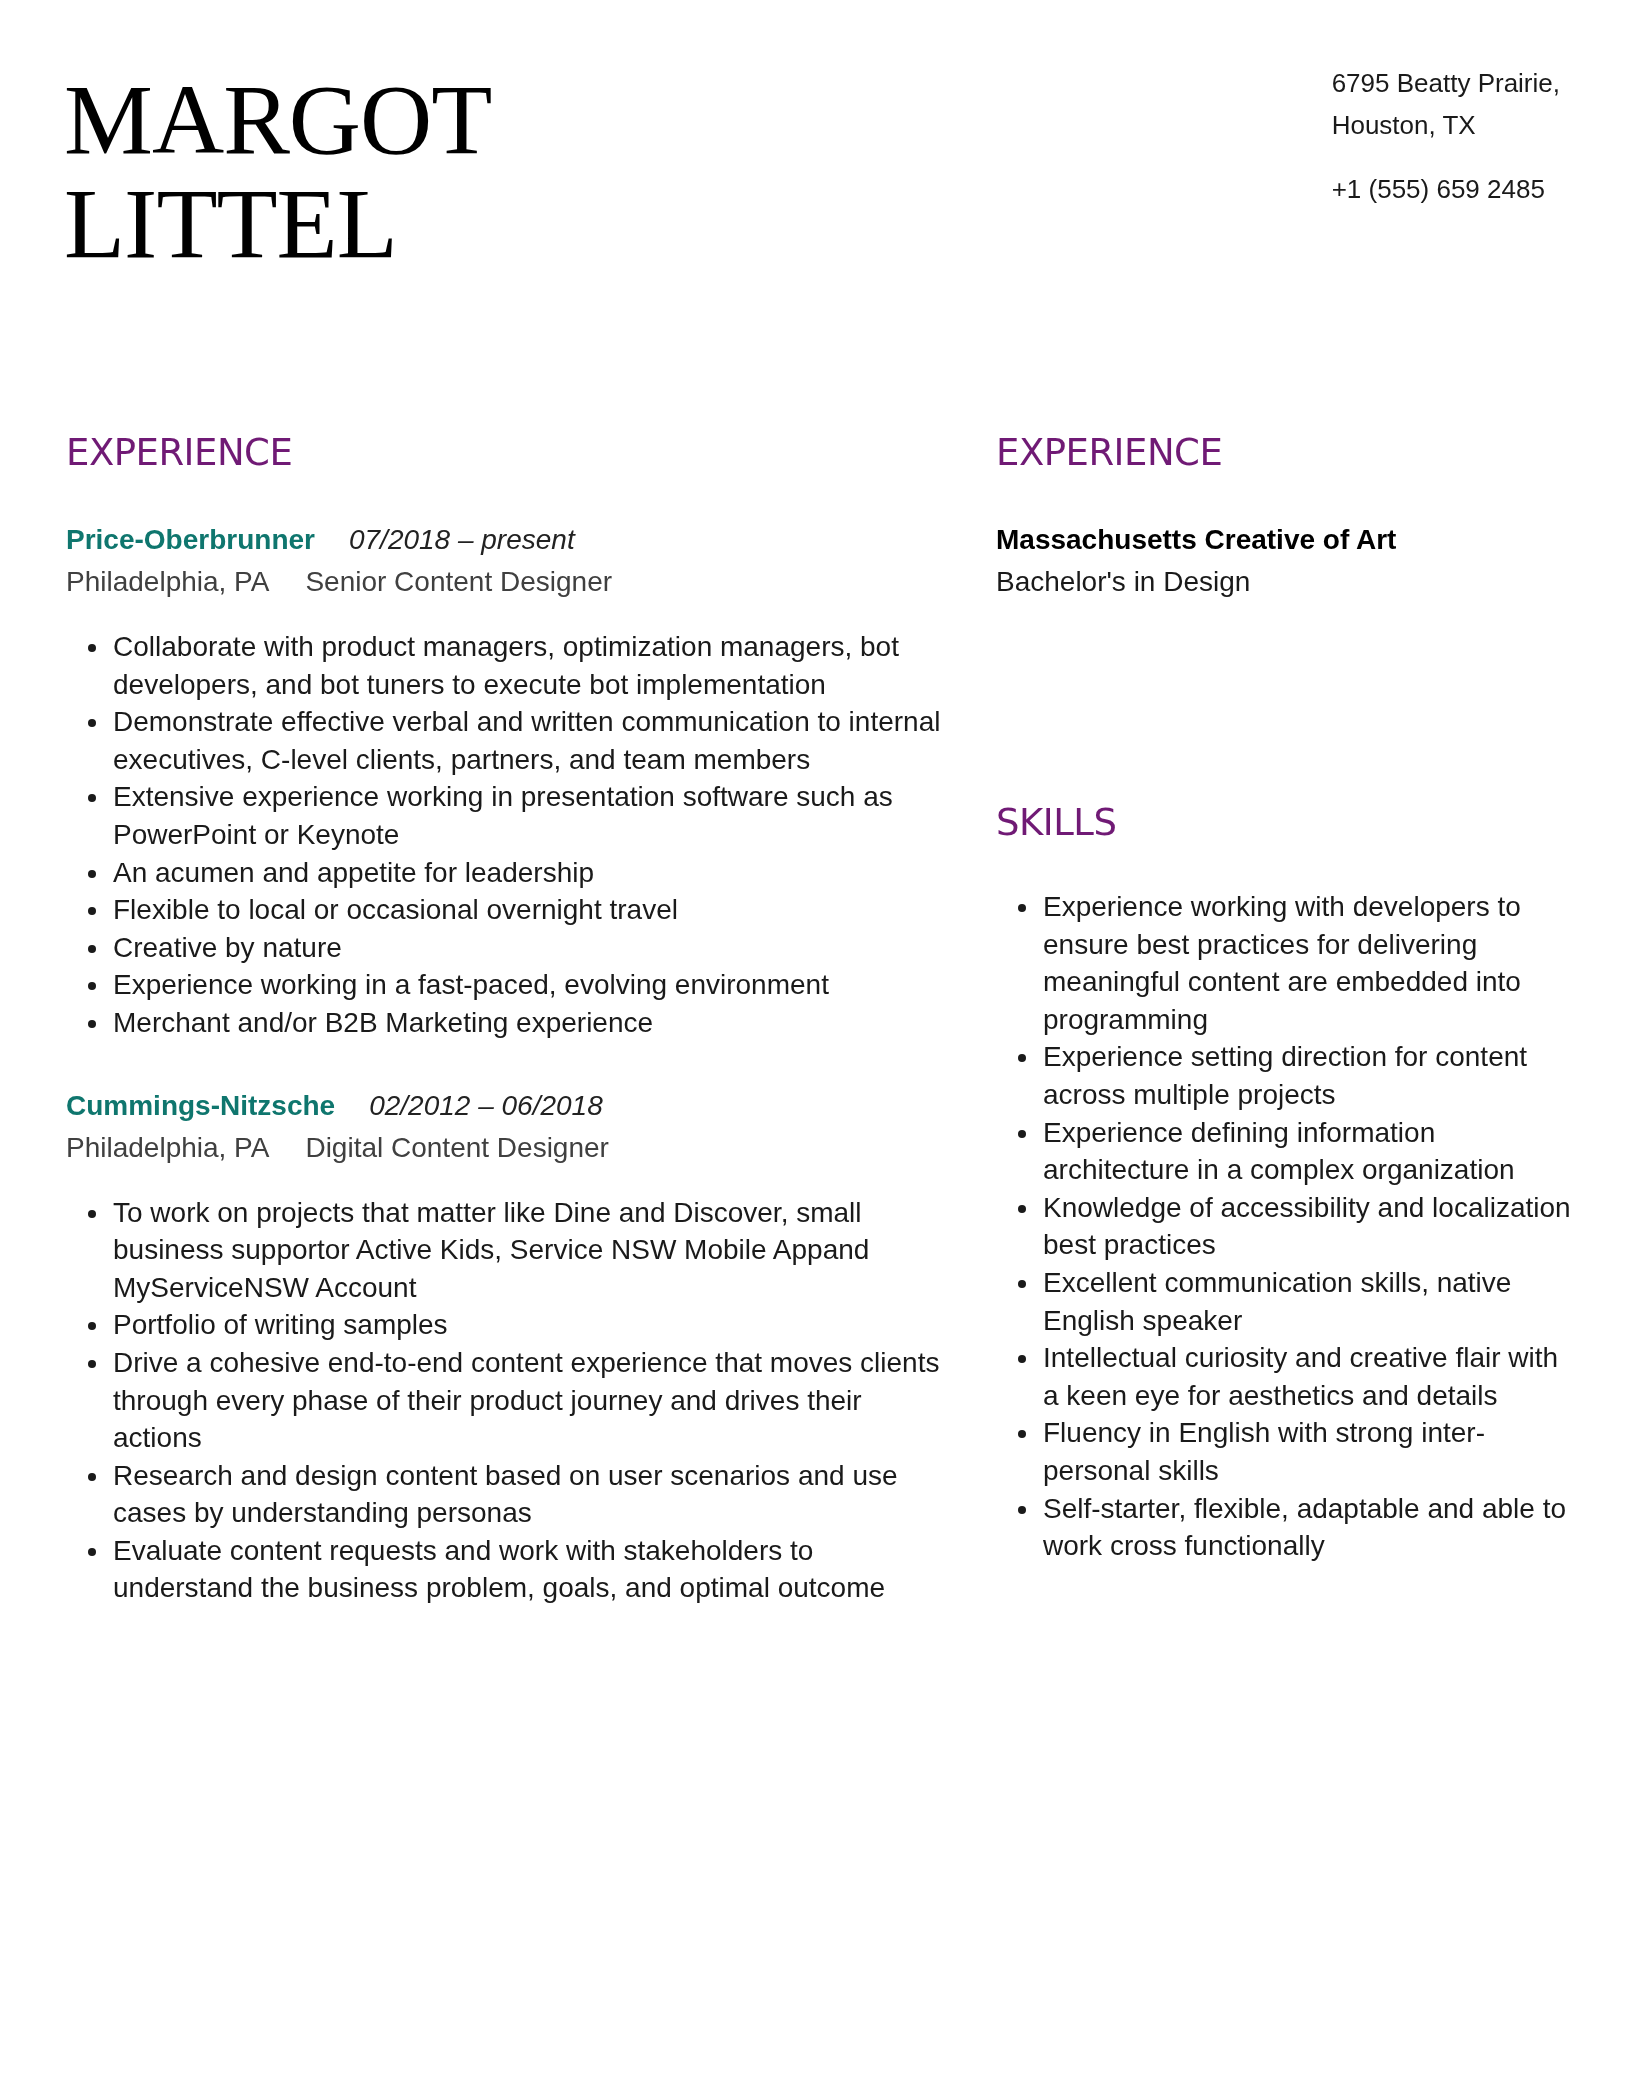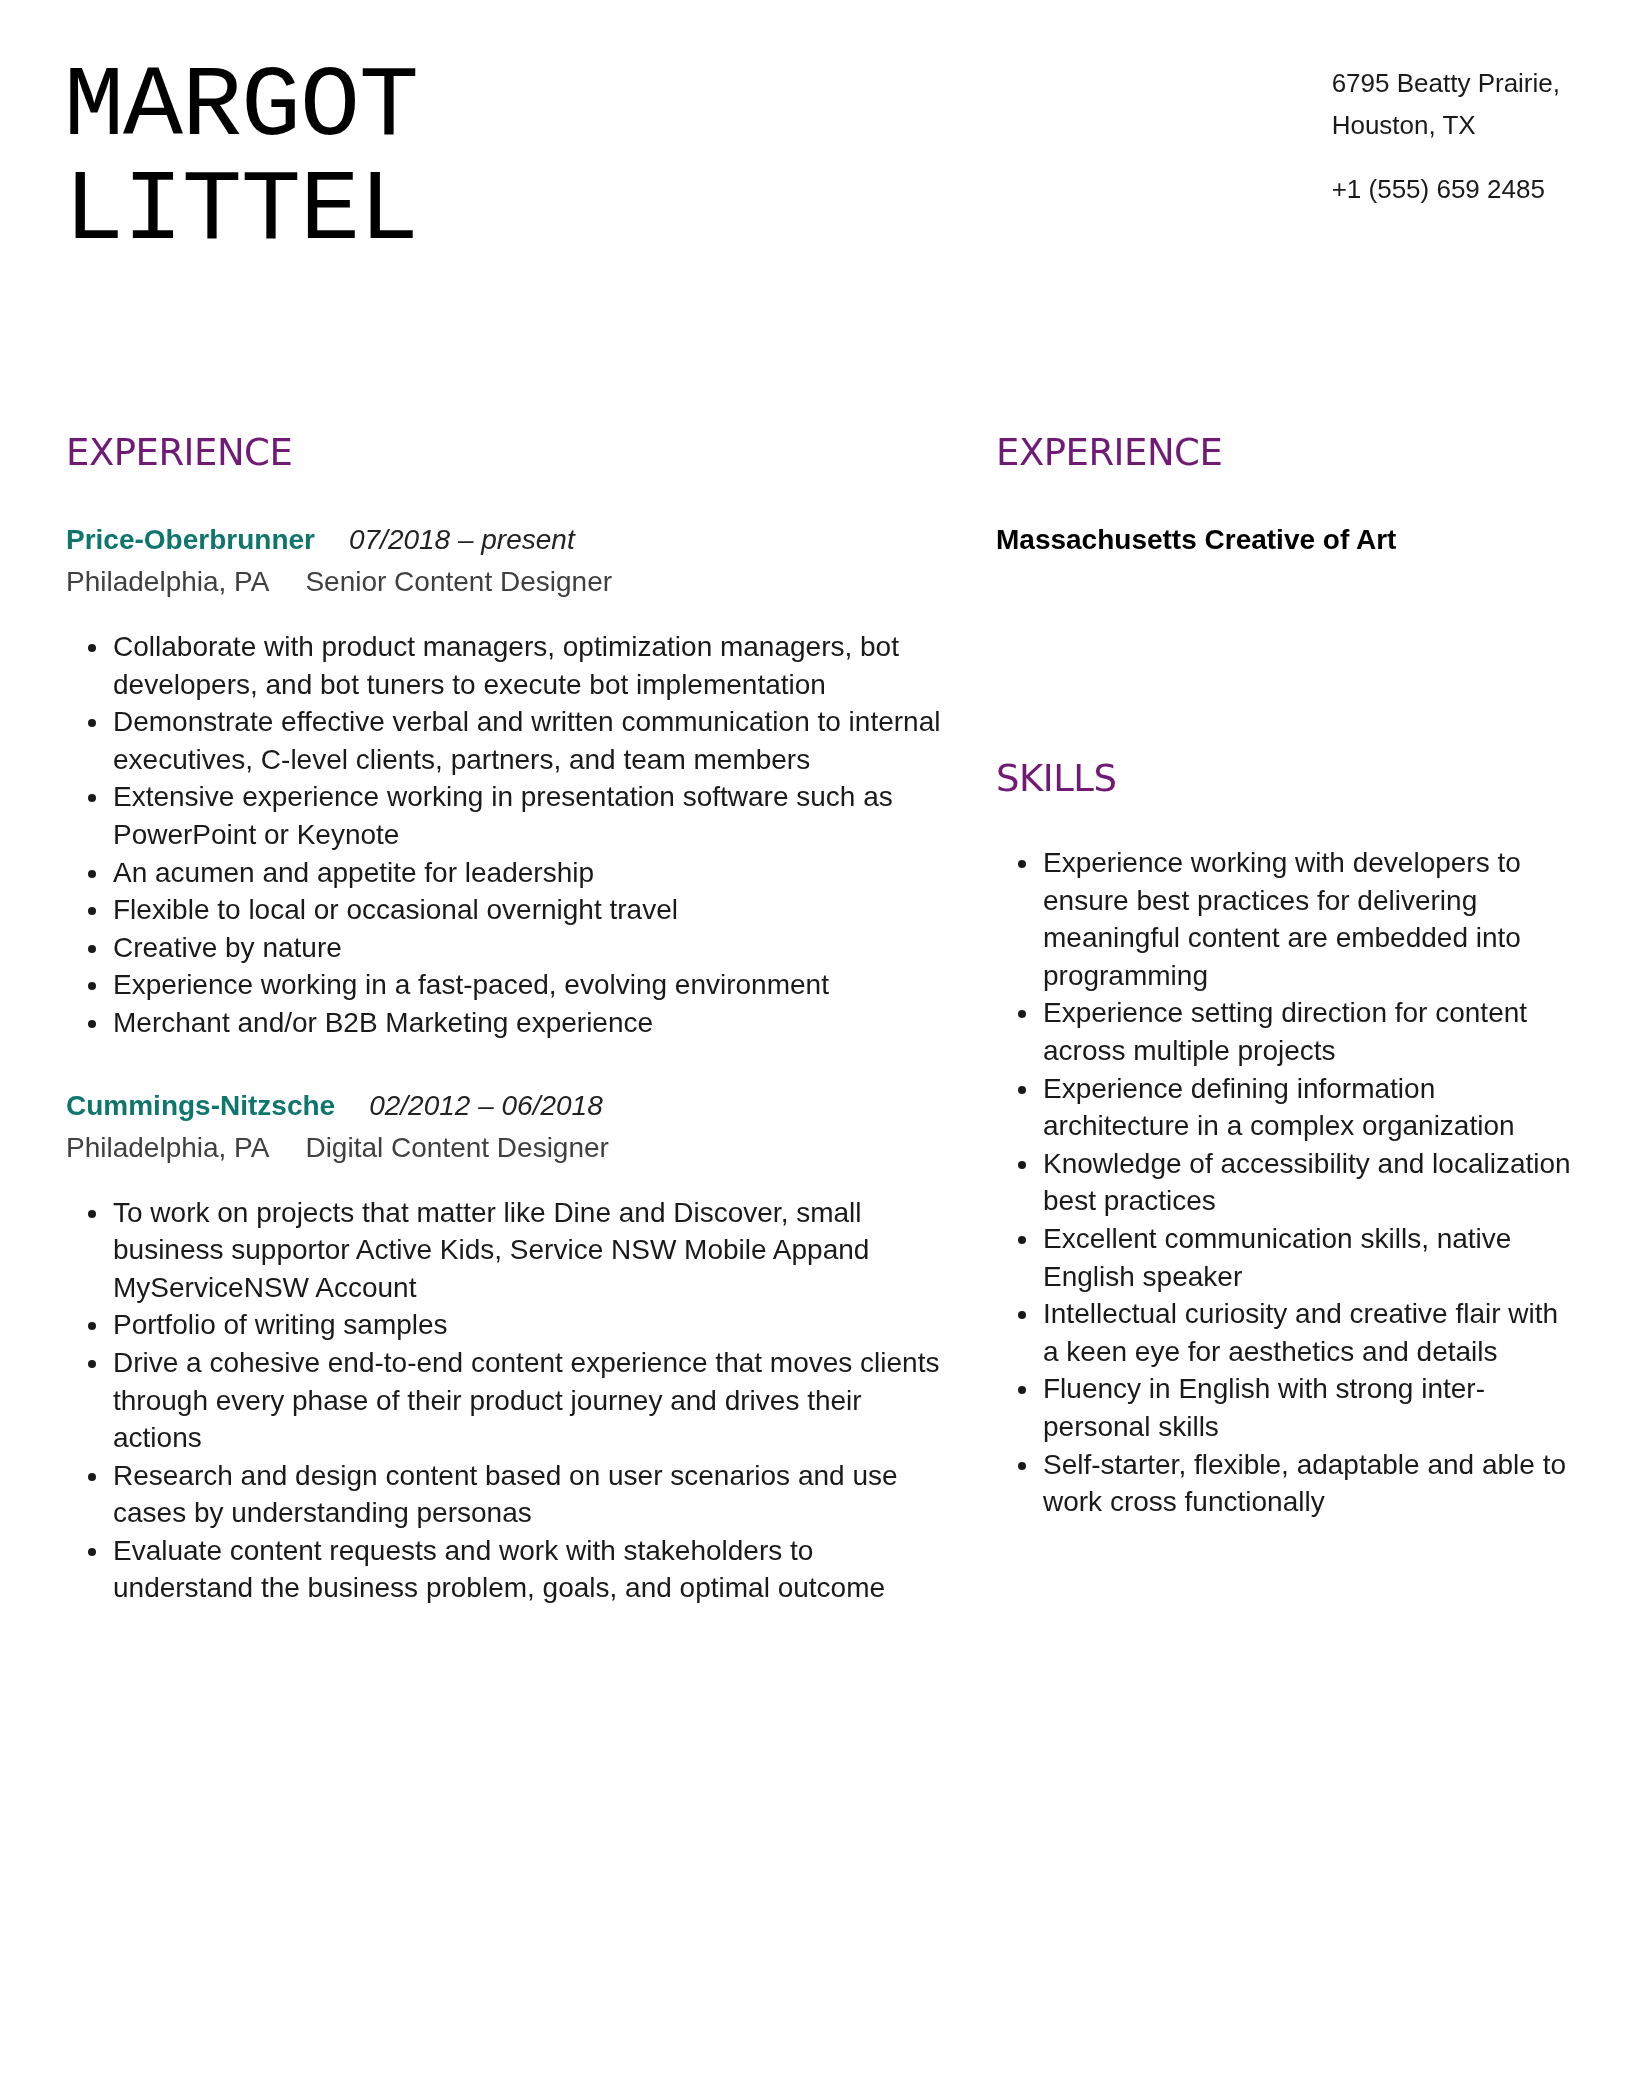--- a/index.html
+++ b/index.html
@@ -1,19 +1,19 @@
 <!DOCTYPE html>
 <html><head>
   <meta charset="utf-8">
   <style>
     html, body { margin: 0; padding: 0; background: #ffffff; }
     body { width: 1632px; height: 2098px; position: relative; color: #111111;
            font-family: "Liberation Sans", sans-serif; overflow: hidden; }
-    .name { position: absolute; left: 64px; top: 56px; margin: 0;
-            font-family: Liberation Mono, monospace; font-weight: normal;
+    .name { position: absolute; left: 64px; top: 68px; margin: 0;
+            font-family: Liberation Serif, serif; font-weight: normal;
             font-size: 100px; line-height: 104px; letter-spacing: -1px; color: #000; }
     .name span { display: block; }
     .contact { position: absolute; right: 72px; top: 62px; 
                font-size: 26px; line-height: 42px; color: #1a1a1a; }
     .contact .phone { margin-top: 22px; }
     .col { position: absolute; top: 428px; }
     .col-left { left: 66px; width: 880px; }
     .col-right { left: 996px; width: 580px; }
     .section-title { margin: 0; font-family: "DejaVu Sans", sans-serif; font-weight: normal;
                      font-size: 37px; line-height: 50px; color: #701a75; letter-spacing: -0.5px; }
@@ -83,20 +83,21 @@
       <li>Evaluate content requests and work with stakeholders to understand the business problem, goals, and optimal outcome</li>
     </ul>
   </div>
 </div>
 
 <div class="col col-right">
   <div>
     <h2 class="section-title">EXPERIENCE</h2>
     <div class="edu">
       <div class="school">Massachusetts Creative of Art</div>
+      <div class="degree">Bachelor's in Design</div>
     </div>
   </div>
 
   <div class="skills">
     <h2 class="section-title">SKILLS</h2>
     <ul class="bullets">
       <li>Experience working with developers to ensure best practices for delivering meaningful content are embedded into programming</li>
       <li>Experience setting direction for content across multiple projects</li>
       <li>Experience defining information architecture in a complex organization</li>
       <li>Knowledge of accessibility and localization best practices</li>

